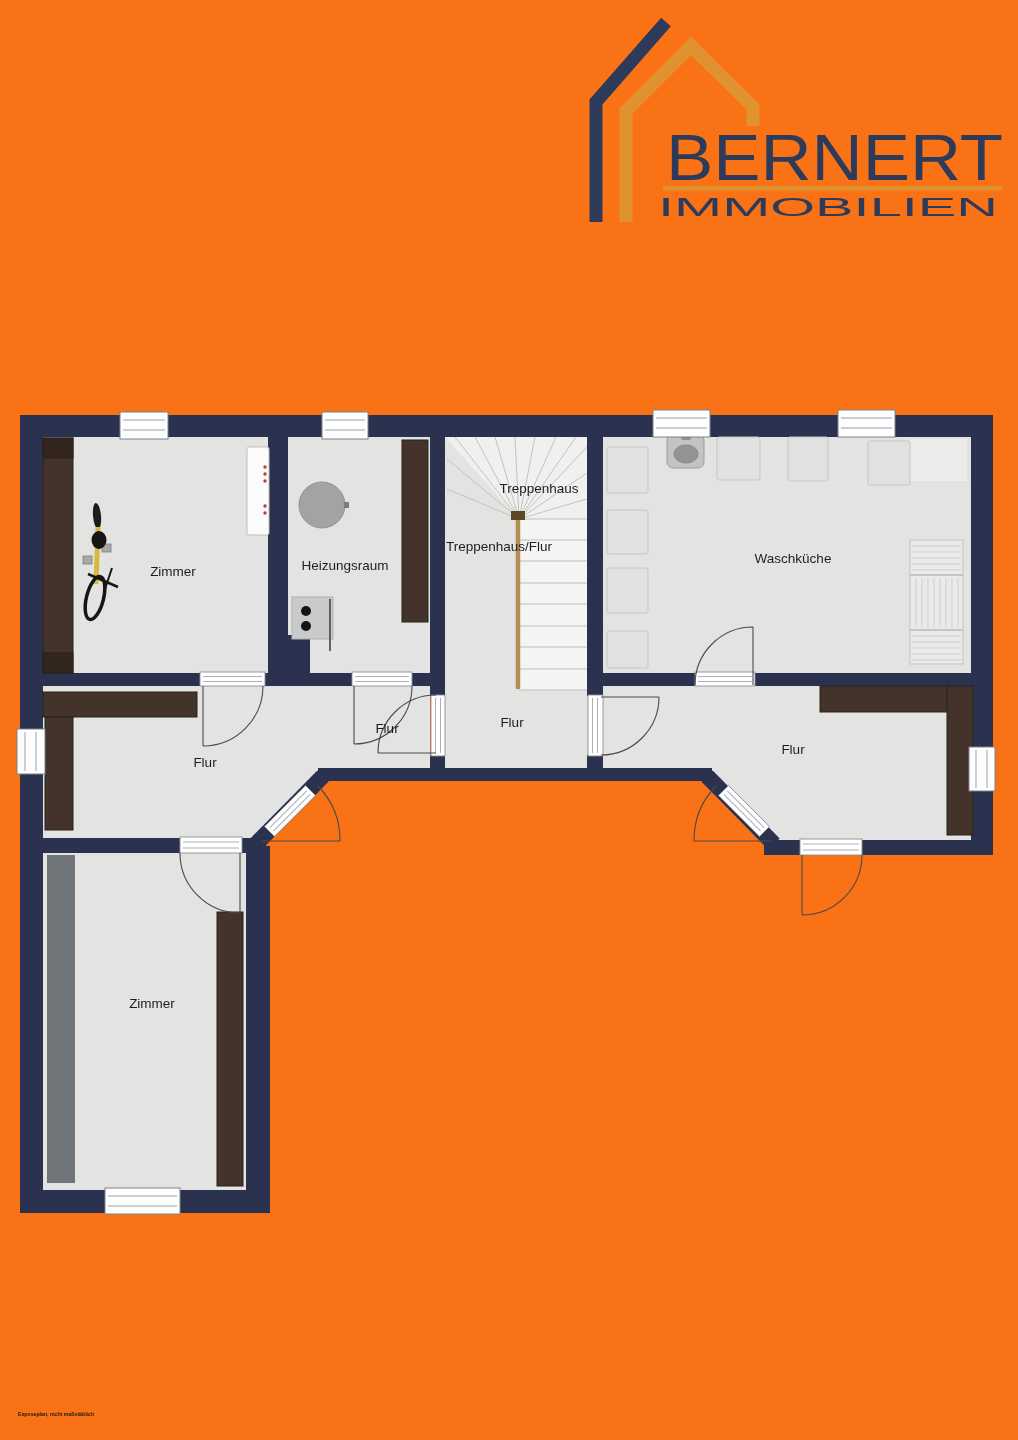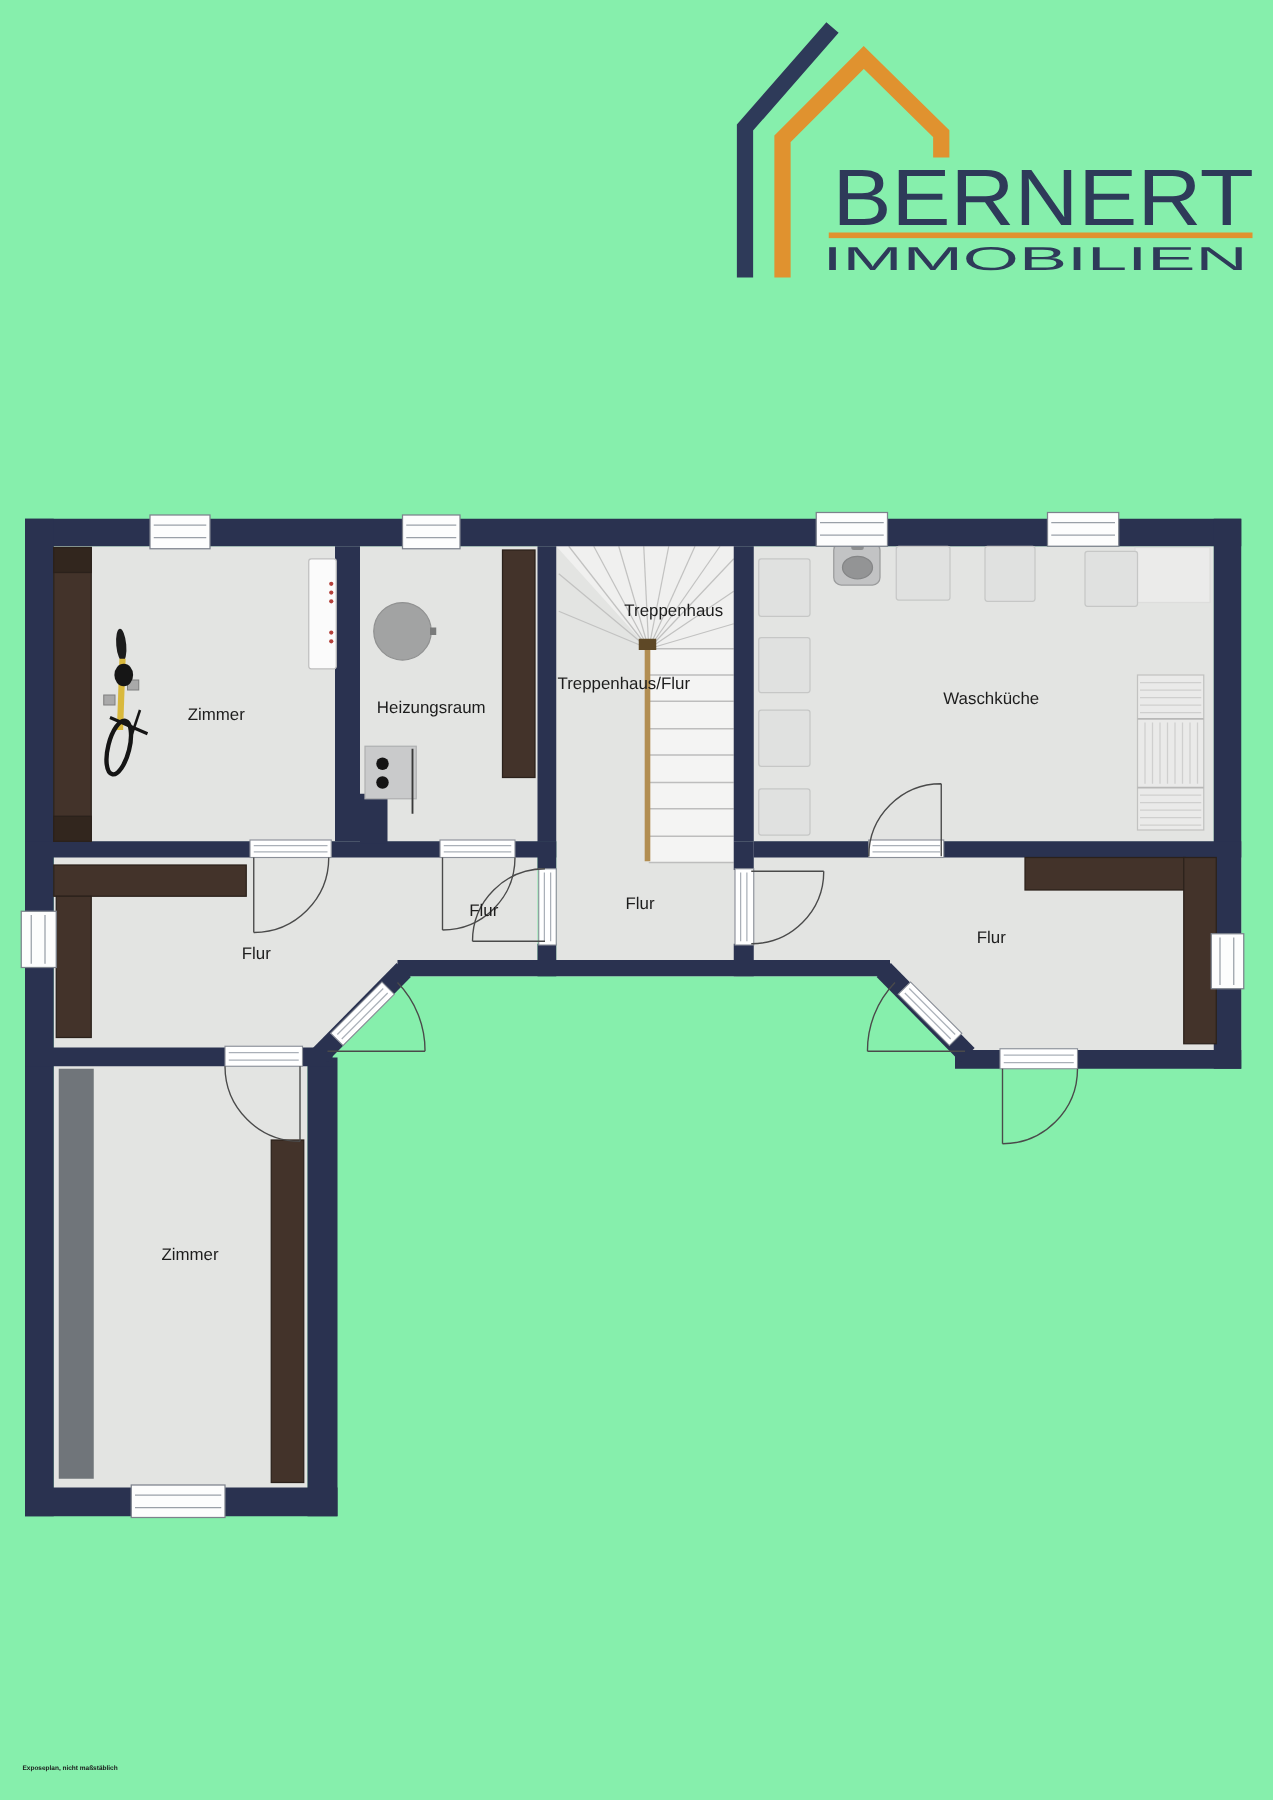--- a/index.html
+++ b/index.html
@@ -1,16 +1,16 @@
 <!DOCTYPE html>
 <html><head>
 <meta charset="utf-8">
 <style>
   html,body{margin:0;padding:0;background:#ffffff;}
-  .page{position:relative;width:1018px;height:1440px;background:#86efac;overflow:hidden;
+  .page{position:relative;width:1018px;height:1440px;background:#f97316;overflow:hidden;
         font-family:"Liberation Sans", sans-serif;}
   svg text{font-family:"Liberation Sans", sans-serif;}
   .room-label{fill:#1d1d1d;font-size:13.5px;}
   .win-frame{fill:#fdfdfd;stroke:#7d828c;stroke-width:1;}
   .win-line{stroke:#9aa0a8;stroke-width:1;}
   .thr{fill:#ffffff;stroke:#8a8f98;stroke-width:0.9;}
   .thr-line{stroke:#aab0b8;stroke-width:1;}
   .swing{fill:none;stroke:#4a4a4a;stroke-width:1.1;}
   .tread{stroke:#bdbdbd;stroke-width:1.2;}
   .fan{stroke:#c2c2c1;stroke-width:1;}

